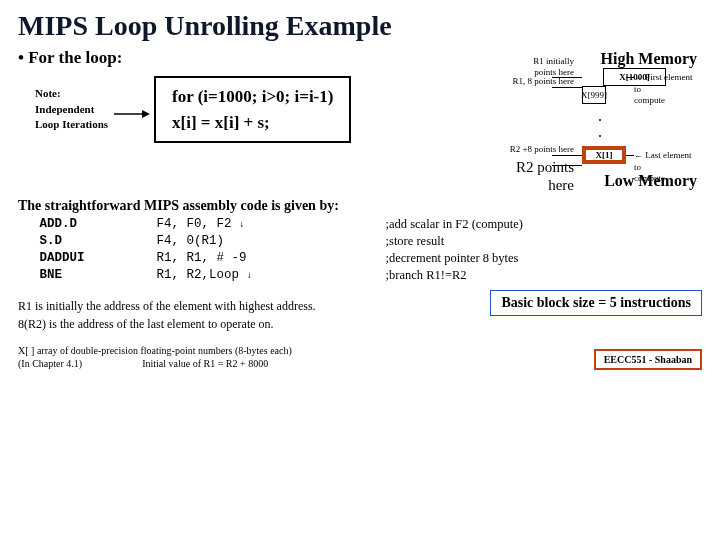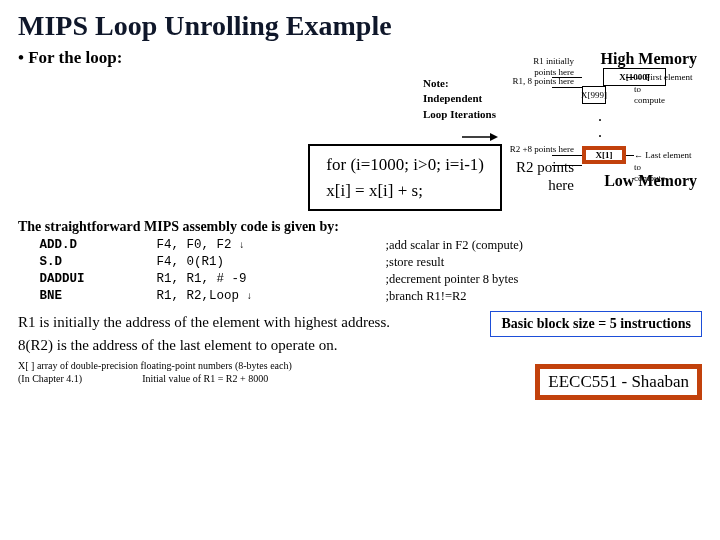--- a/index.html
+++ b/index.html
@@ -42,42 +42,42 @@
     }
 
     .for-loop-label {
       font-size: 17px;
       font-weight: bold;
       margin-bottom: 4px;
     }
 
     .note-and-code {
       display: flex;
-      flex-direction: column;
-      align-items: flex-end;
+      flex-direction: row;
+      align-items: center;
       margin-top: 4px;
       margin-left: 17px;
     }
 
     .note-box {
       display: flex;
       flex-direction: column;
       font-size: 11px;
       font-weight: bold;
       margin-right: 6px;
       white-space: nowrap;
       line-height: 1.4;
     }
 
     .code-box {
       border: 2px solid #000;
       padding: 6px 16px;
       background: #fff;
       font-size: 17px;
-      font-weight: normal;
+      font-weight: bold;
       font-family: 'Times New Roman', Times, serif;
       line-height: 1.5;
     }
 
     .right-col {
       width: 200px;
       display: flex;
       flex-direction: column;
       align-items: flex-start;
       font-size: 10px;
@@ -215,49 +215,50 @@
     .bottom-section {
       display: flex;
       flex-direction: row;
       align-items: flex-start;
       margin-top: 6px;
       gap: 14px;
     }
 
     .bottom-left {
       flex: 1;
-      font-size: 15px;
+      font-size: 12px;
       line-height: 1.5;
+      margin-top: 7px;
     }
 
     .basic-block-box {
       border: 1px solid #1d4ed8;
       padding: 4px 10px;
       font-size: 14px;
       font-weight: bold;
       font-family: 'Times New Roman', Times, serif;
       white-space: nowrap;
     }
 
     .eecc-box {
-      border: 5px solid #c2410c;
+      border: 2px solid #c2410c;
       padding: 3px 8px;
-      font-size: 17px;
-      font-weight: normal;
+      font-size: 10px;
+      font-weight: bold;
       font-family: 'Times New Roman', Times, serif;
       white-space: nowrap;
       margin-top: 4px;
       text-align: center;
     }
 
     .footer-row {
       display: flex;
       flex-direction: row;
       gap: 20px;
-      margin-top: 4px;
+      margin-top: 12px;
       align-items: flex-start;
     }
 
     .footer-left {
       flex: 1;
       font-size: 10px;
     }
 
     .mem-line-top {
       position: absolute;

